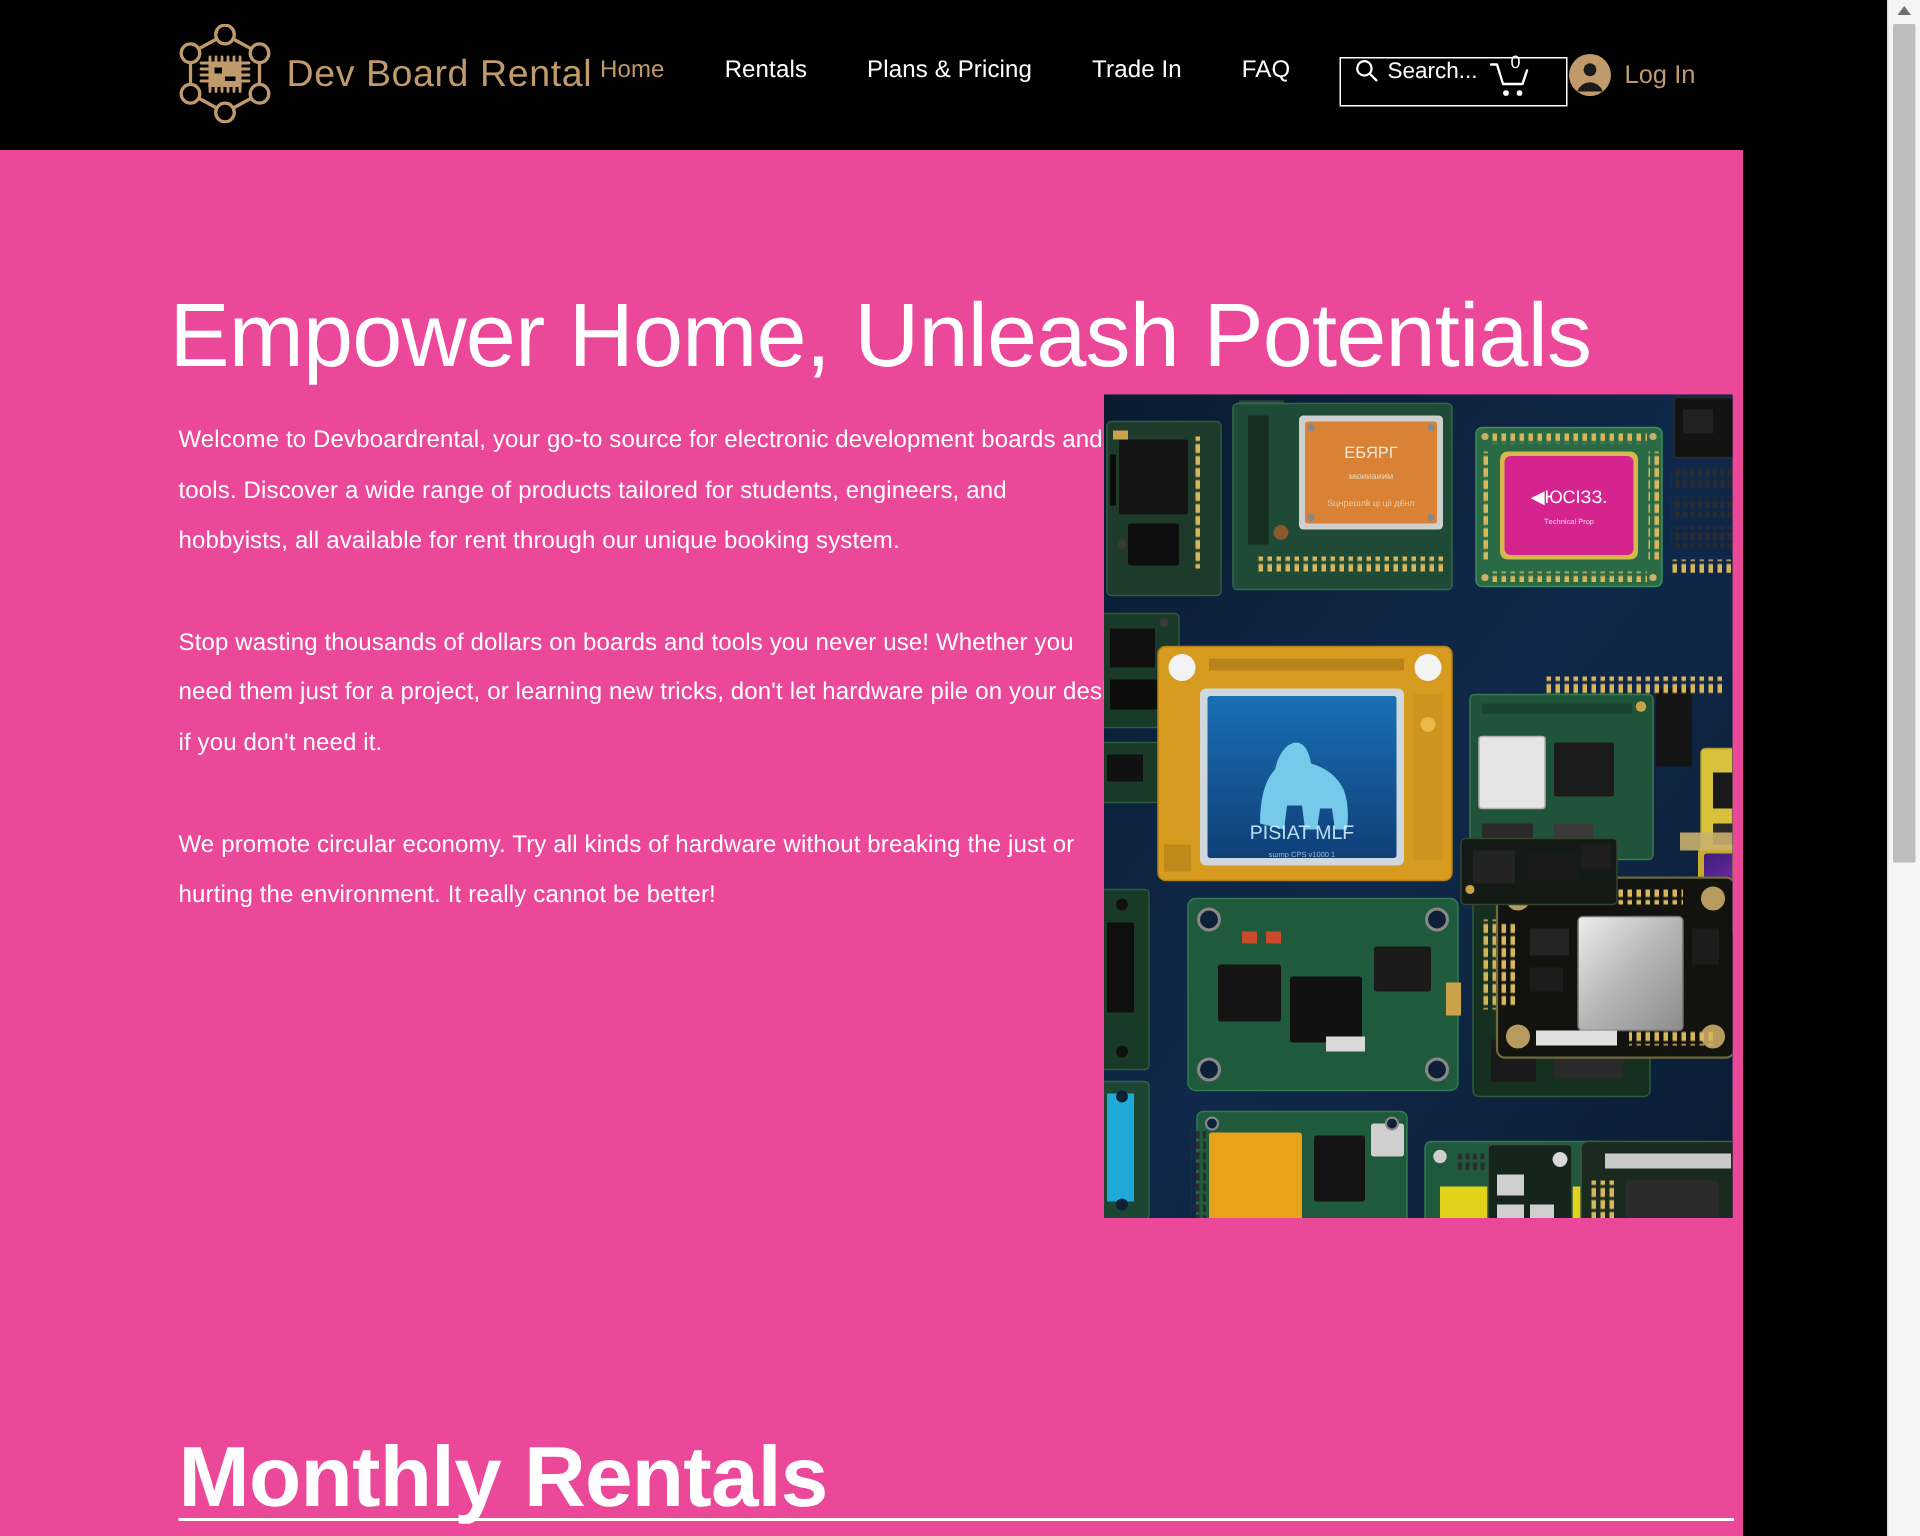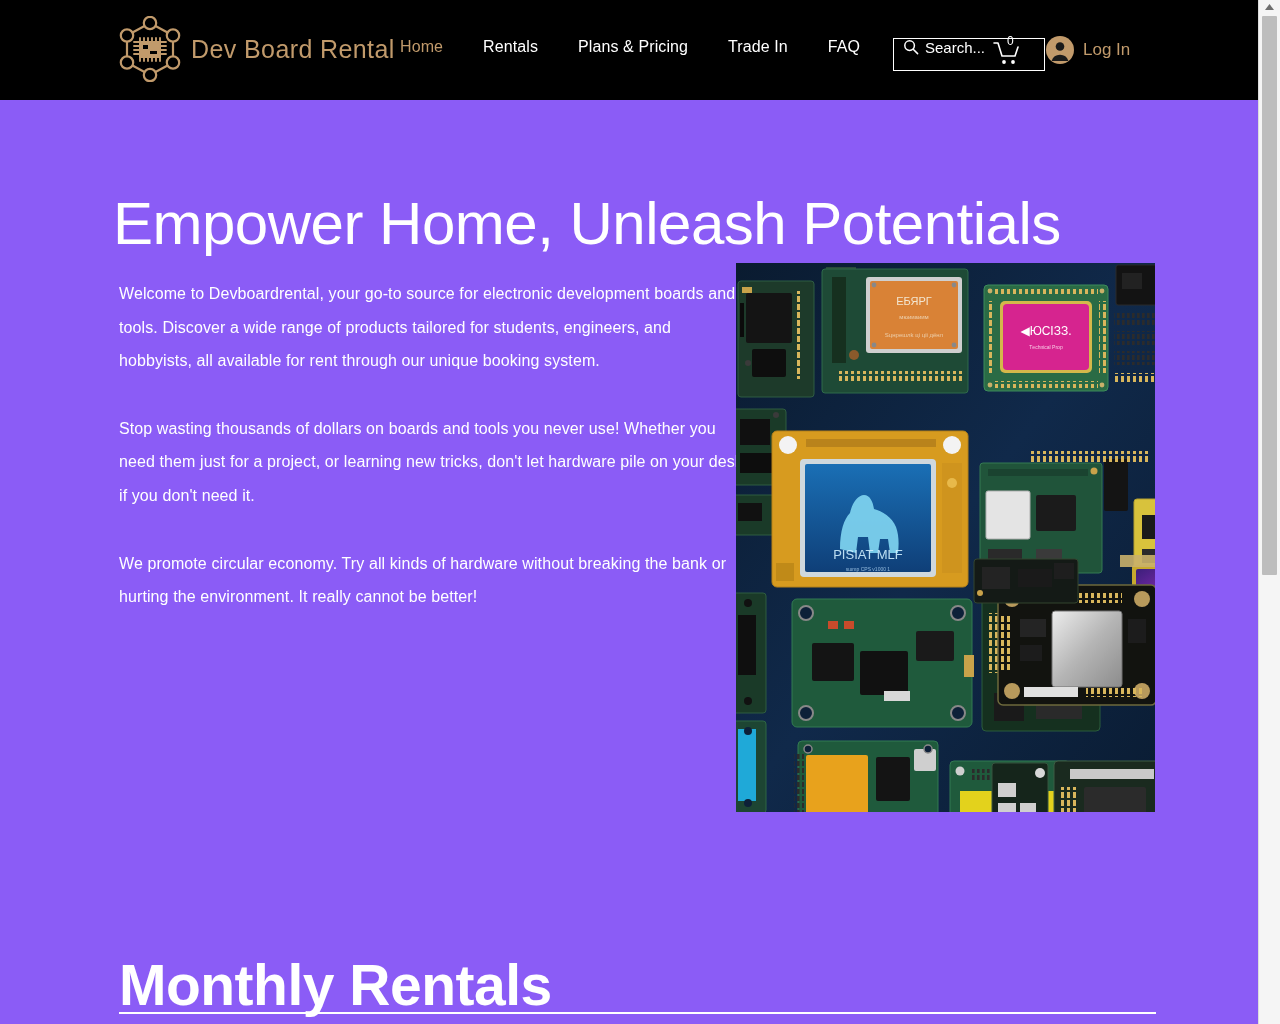--- a/index.html
+++ b/index.html
@@ -16,23 +16,23 @@
     position: relative;
     width: 1280px;
     height: 1024px;
     background: #000000;
   }
 
   
   #viewport {
     position: absolute;
     left: 0; top: 0;
-    width: 1258px;
+    width: 1162px;
     height: 1024px;
-    background: #8b5cf6;
+    background: #ec4899;
     overflow: hidden;
   }
 
   
   #header {
     position: absolute;
     left: 0; top: 0;
     width: 1258px;
     height: 100px;
     background: #000000;
@@ -274,21 +274,21 @@
         </svg>
         <span id="login-label">Log In</span>
       </div>
     </div>
 
     <h1 id="hero-title">Empower Home, Unleash Potentials</h1>
 
     <div id="intro">
       <p class="para">Welcome to Devboardrental, your go-to source for electronic development boards and tools. Discover a wide range of products tailored for students, engineers, and hobbyists, all available for rent through our unique booking system.</p>
       <p class="para">Stop wasting thousands of dollars on boards and tools you never use! Whether you need them just for a project, or learning new tricks, don't let hardware pile on your desk if you don't need it.</p>
-      <p class="para">We promote circular economy. Try all kinds of hardware without breaking the bank or hurting the environment. It really cannot be better!</p>
+      <p class="para">We promote circular economy. Try all kinds of hardware without breaking the just or hurting the environment. It really cannot be better!</p>
     </div>
 
     <div id="collage">
       <svg width="419" height="549" viewBox="0 0 419 549">
         <defs>
           <linearGradient id="bgGrad" x1="0" y1="0" x2="1" y2="1">
             <stop offset="0%" stop-color="#0a1b30"></stop>
             <stop offset="50%" stop-color="#10294a"></stop>
             <stop offset="100%" stop-color="#0a1c33"></stop>
           </linearGradient>

